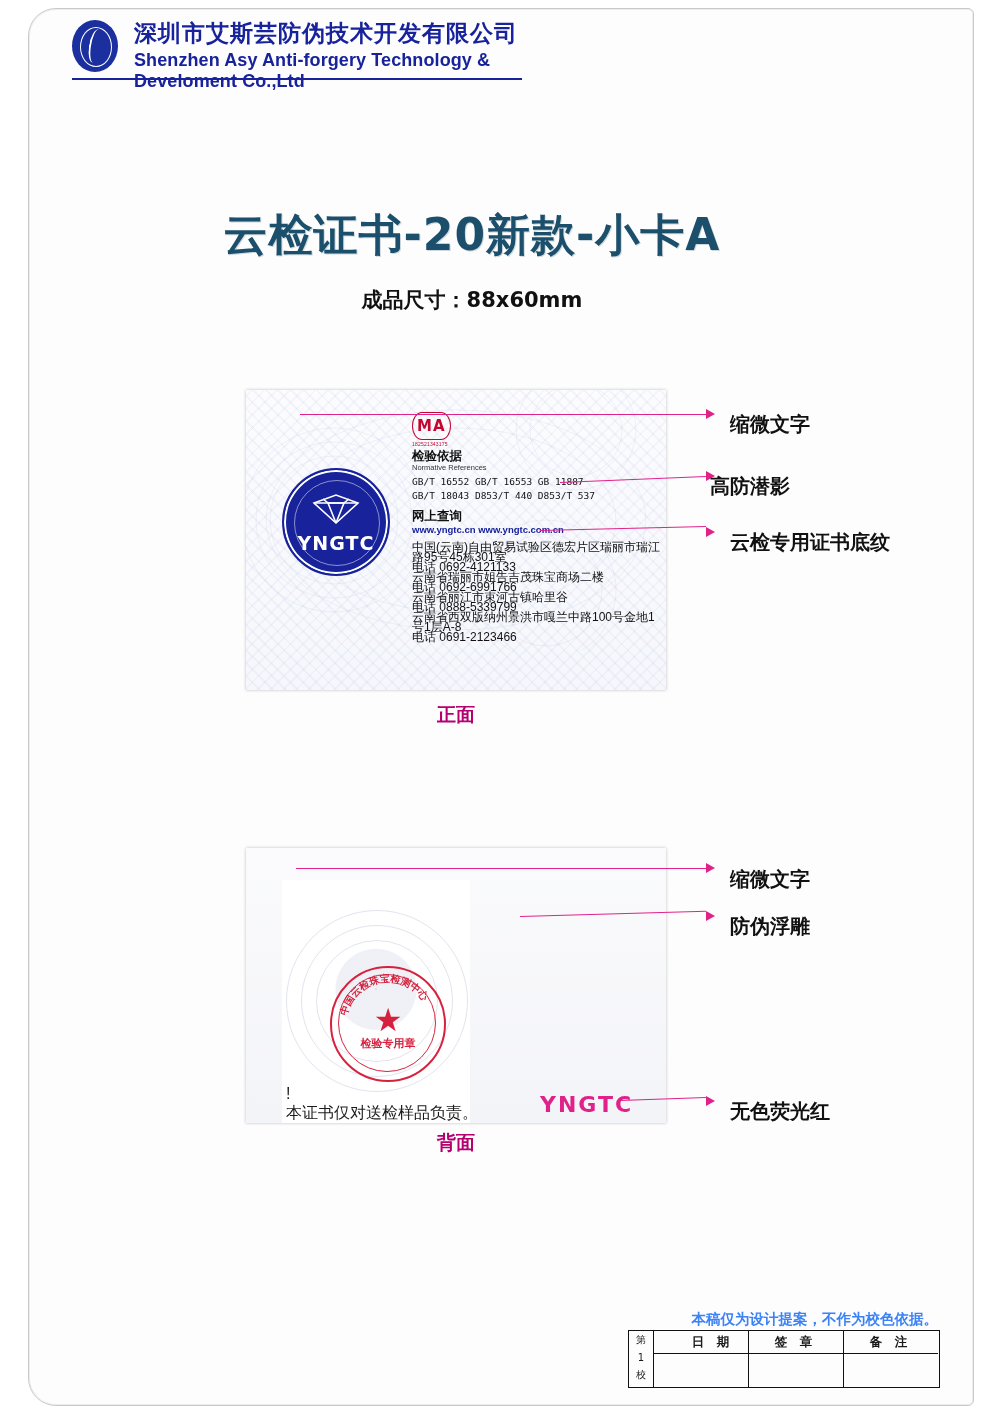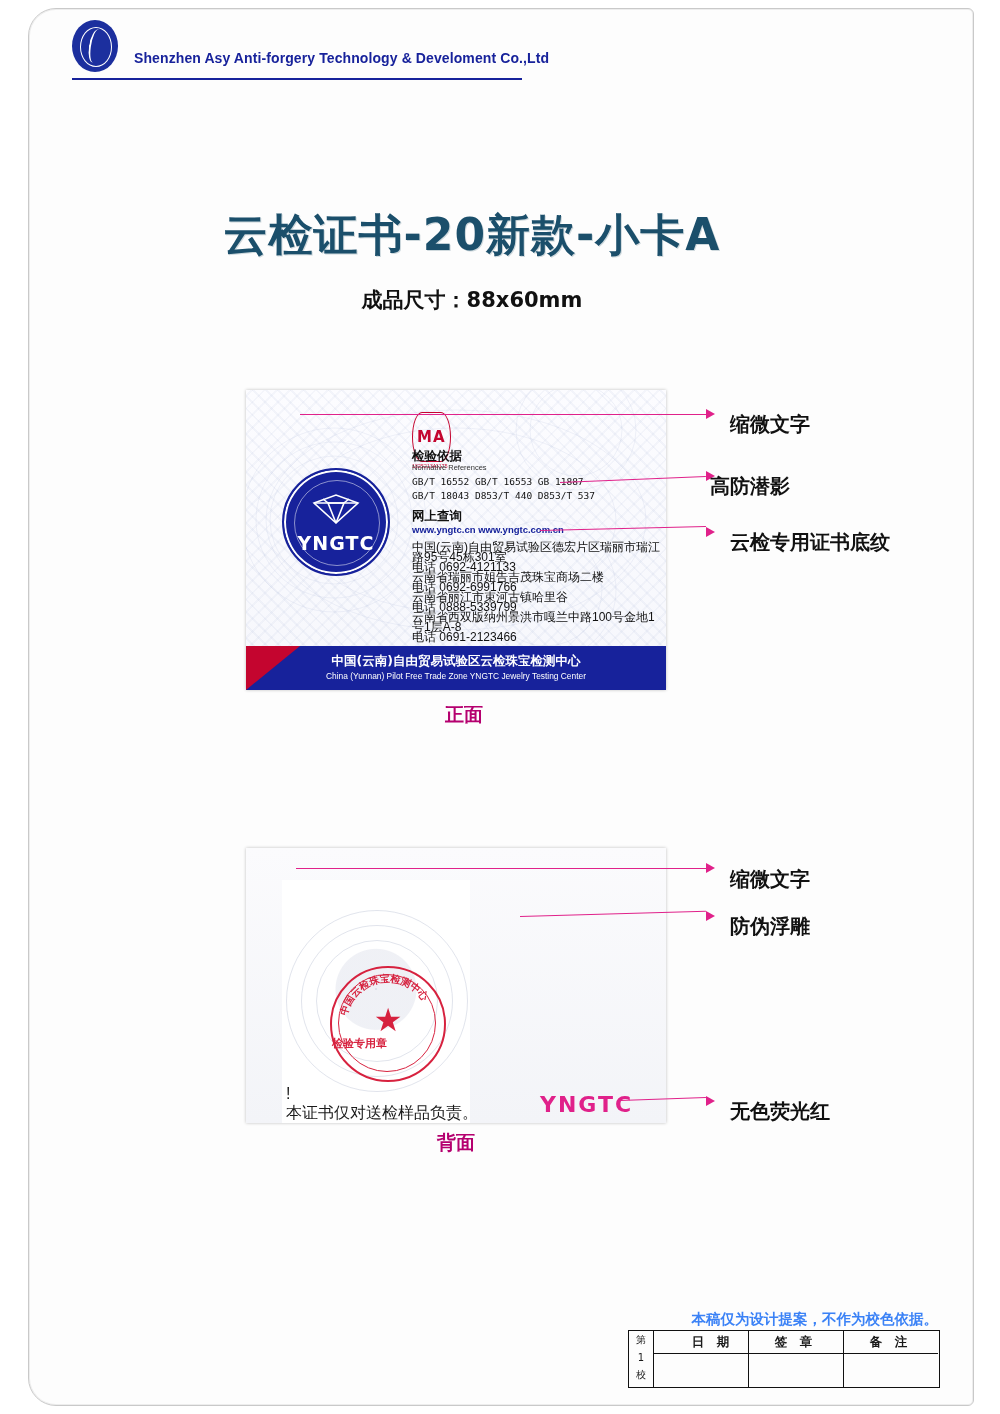--- a/index.html
+++ b/index.html
@@ -15,41 +15,41 @@
   
   .hdr{position:absolute;left:72px;top:18px;width:520px;height:62px;}
   .hdr-logo{position:absolute;left:0;top:2px;width:48px;height:52px;}
   .hdr-logo .oval{position:absolute;left:0;top:0;width:46px;height:52px;border-radius:50%/50%;
        background:#1c2f9e;}
   .hdr-logo .inner{position:absolute;left:8px;top:7px;width:30px;height:38px;border:1.5px solid #fff;border-radius:50%/50%;}
   .hdr-logo .swoosh{position:absolute;left:17px;top:9px;width:12px;height:34px;border-left:2px solid #fff;
        border-radius:60% 40% 50% 50%;transform:rotate(8deg);}
   .hdr-cn{position:absolute;left:62px;top:0px;font-size:23px;font-weight:bold;color:#17229b;letter-spacing:1px;
        font-family:"DejaVu Sans",sans-serif;}
-  .hdr-en{position:absolute;left:62px;top:32px;font-size:14px;font-weight:bold;color:#17229b;letter-spacing:0.1px;}
+  .hdr-en{position:absolute;left:62px;top:32px;font-size:18px;font-weight:bold;color:#17229b;letter-spacing:0.1px;}
   .hdr-rule{position:absolute;left:72px;top:78px;width:450px;height:2px;background:#17229b;}
 
   
   .title{position:absolute;left:0;top:206px;width:944px;text-align:center;font-size:44px;font-weight:bold;
        color:#1b4f6b;font-family:"DejaVu Sans",sans-serif;letter-spacing:1px;
        text-shadow:1px 1px 0 #cfd9dd;}
   .subtitle{position:absolute;left:0;top:286px;width:944px;text-align:center;font-size:21px;font-weight:bold;
        color:#111;font-family:"DejaVu Sans",sans-serif;}
 
   
   .card{position:absolute;background:#fff;box-shadow:0 0 3px rgba(0,0,0,.25);}
   .front{left:246px;top:390px;width:420px;height:300px;overflow:hidden;
       background:
         repeating-linear-gradient(45deg,rgba(120,140,190,.07) 0 2px,rgba(255,255,255,0) 2px 9px),
         repeating-linear-gradient(-45deg,rgba(120,140,190,.06) 0 2px,rgba(255,255,255,0) 2px 9px),
         linear-gradient(#fcfcff,#f6f7fc);}
   .front .guilloche{position:absolute;left:0;top:0;width:420px;height:260px;opacity:.5;}
   .ma{position:absolute;left:166px;top:22px;width:48px;}
   .ma .box{font-family:"DejaVu Sans",sans-serif;font-size:15px;font-weight:bold;color:#c4052f;
-       border:1.6px solid #c4052f;border-radius:10px/50%;padding:15px 4px;letter-spacing:1px;display:inline-block;}
+       border:1.6px solid #c4052f;border-radius:10px/50%;padding:4px 4px;letter-spacing:1px;display:inline-block;}
   .ma .num{font-size:5px;color:#c4052f;letter-spacing:.2px;margin-top:1px;}
   .f-h1{position:absolute;left:166px;top:58px;font-size:12.5px;font-weight:bold;color:#111;font-family:"DejaVu Sans",sans-serif;}
   .f-h1s{position:absolute;left:166px;top:73px;font-size:7.5px;color:#333;}
   .f-l1{position:absolute;left:166px;top:86px;font-size:9.5px;color:#111;font-family:"DejaVu Sans Mono",monospace;}
   .f-l2{position:absolute;left:166px;top:100px;font-size:9.5px;color:#111;font-family:"DejaVu Sans Mono",monospace;}
   .f-h2{position:absolute;left:166px;top:118px;font-size:12.5px;font-weight:bold;color:#111;font-family:"DejaVu Sans",sans-serif;}
   .f-web{position:absolute;left:166px;top:134px;font-size:9.5px;color:#16229b;font-weight:bold;}
   .f-addr{position:absolute;left:166px;top:152px;font-size:12px;line-height:10px;color:#111;white-space:pre-line;}
 
   
@@ -59,21 +59,21 @@
   .emblem .txt{position:absolute;left:0;top:62px;width:104px;text-align:center;color:#fff;
      font-size:19px;font-weight:bold;letter-spacing:1px;font-family:"DejaVu Sans",sans-serif;}
   .emblem .arc{position:absolute;left:10px;top:10px;width:84px;height:84px;border:1px solid rgba(255,255,255,.5);border-radius:50%;}
 
   .front-band{position:absolute;left:0;bottom:0;width:420px;height:44px;background:#17229b;overflow:hidden;}
   .front-band .tri{position:absolute;left:0;top:0;width:0;height:0;border-top:44px solid #c4052f;border-right:54px solid transparent;}
   .front-band .c1{position:absolute;left:0;top:7px;width:420px;text-align:center;color:#fff;font-size:12.5px;font-weight:bold;font-family:"DejaVu Sans",sans-serif;}
   .front-band .c2{position:absolute;left:0;top:25px;width:420px;text-align:center;color:#fff;font-size:8.4px;}
 
   .cap{position:absolute;width:420px;text-align:center;font-size:19px;font-weight:bold;color:#b5006f;font-family:"DejaVu Sans",sans-serif;}
-  .cap.front-cap{left:254px;top:702px;}
+  .cap.front-cap{left:246px;top:702px;}
   .cap.back-cap{left:246px;top:1130px;}
 
   
   .back{left:246px;top:848px;width:420px;height:275px;overflow:hidden;
      background:linear-gradient(#fbfbfd,#f3f4f8);}
   .back-band{position:absolute;left:0;top:0;width:420px;height:32px;background:#17229b;overflow:hidden;}
   .back-band .redl{position:absolute;left:0;top:0;width:420px;height:32px;
      background:linear-gradient(100deg,#c4052f 0%,#c4052f 62%,#17229b 62%,#17229b 100%);}
   .back-band .seal{position:absolute;left:22px;top:6px;width:20px;height:20px;border-radius:50%;background:#fff;}
   .back-band .t1{position:absolute;left:52px;top:3px;color:#fff;font-size:10.5px;font-weight:bold;font-family:"DejaVu Sans",sans-serif;}
@@ -83,21 +83,21 @@
      background-image:radial-gradient(circle at 50% 45%,rgba(200,205,220,.45) 0 1px,transparent 1px),
                       radial-gradient(circle at 50% 45%,rgba(210,214,228,.35) 0 40px,transparent 41px);
      background-size:100% 100%;}
   .ring{position:absolute;border-radius:50%;border:1px solid rgba(170,178,200,.35);}
 
   .stamp{position:absolute;left:84px;top:118px;width:112px;height:112px;border-radius:50%;
      border:2.5px solid #d4102f;opacity:.92;}
   .stamp .in{position:absolute;left:6px;top:6px;width:96px;height:96px;border-radius:50%;border:1px solid #d4102f;}
   .stamp .star{position:absolute;left:40px;top:36px;width:32px;height:32px;color:#d4102f;font-size:32px;line-height:32px;text-align:center;}
   .stamp .c{position:absolute;left:0;top:0;width:112px;height:112px;}
-  .stamp .mid{position:absolute;left:0;top:68px;width:112px;text-align:left;color:#d4102f;font-size:11px;font-weight:bold;font-family:"DejaVu Sans",sans-serif;}
+  .stamp .mid{position:absolute;left:0;top:68px;width:112px;text-align:center;color:#d4102f;font-size:11px;font-weight:bold;font-family:"DejaVu Sans",sans-serif;}
 
   
   .callout{position:absolute;font-size:20px;font-weight:bold;color:#111;font-family:"DejaVu Sans",sans-serif;white-space:nowrap;}
   .lead{position:absolute;height:1px;background:#e0218a;}
   .arw{position:absolute;width:0;height:0;border-left:9px solid #e0218a;border-top:5px solid transparent;border-bottom:5px solid transparent;}
 
   
   .foot-note{position:absolute;right:62px;top:1310px;font-size:14.5px;font-weight:bold;color:#3b82f6;font-family:"DejaVu Sans",sans-serif;}
   .tbl{position:absolute;left:628px;top:1330px;width:310px;height:56px;border:1px solid #111;}
   .tbl .lead-col{position:absolute;left:0;top:0;width:24px;height:56px;border-right:1px solid #111;}
@@ -110,20 +110,21 @@
 <body>
 
 <div class="sheet"></div>
 
 <div class="hdr">
   <div class="hdr-logo">
     <div class="oval"></div>
       <div class="inner"></div>
       <div class="swoosh"></div>
   </div>
+  <div class="hdr-cn">深圳市艾斯芸防伪技术开发有限公司</div>
   <div class="hdr-en">Shenzhen Asy Anti-forgery Technology &amp; Develoment Co.,Ltd</div>
 </div>
 <div class="hdr-rule"></div>
 
 <div class="title">云检证书-20新款-小卡A</div>
 <div class="subtitle">成品尺寸：88x60mm</div>
 
 <div class="card front">
 
   <svg class="guilloche" viewBox="0 0 420 260">
@@ -168,25 +169,20 @@
         <path d="M4 11 L26 3 L48 11 L26 31 Z"></path>
         <path d="M4 11 L48 11"></path>
           <path d="M13 7 L18 11 L26 31"></path>
           <path d="M39 7 L34 11 L26 31"></path>
         <path d="M18 11 L34 11"></path>
       </g>
     </svg>
     <div class="txt">YNGTC</div>
   </div>
 
-  <div class="front-band">
-    <div class="tri"></div>
-    <div class="c1">中国(云南)自由贸易试验区云检珠宝检测中心</div>
-    <div class="c2">China (Yunnan) Pilot Free Trade Zone YNGTC Jewelry Testing Center</div>
-  </div>
 </div>
 <div class="cap front-cap">正面</div>
 
 <div class="lead" style="left:300px;top:414px;width:406px;"></div>
 <div class="arw" style="left:706px;top:409px;"></div>
 <div class="callout" style="left:730px;top:411px;">缩微文字</div>
 
 <div class="lead" style="left:560px;top:482px;width:146px;transform:rotate(-2.4deg);transform-origin:left center;"></div>
 <div class="arw" style="left:706px;top:471px;"></div>
 <div class="callout" style="left:710px;top:473px;">高防潜影</div>

